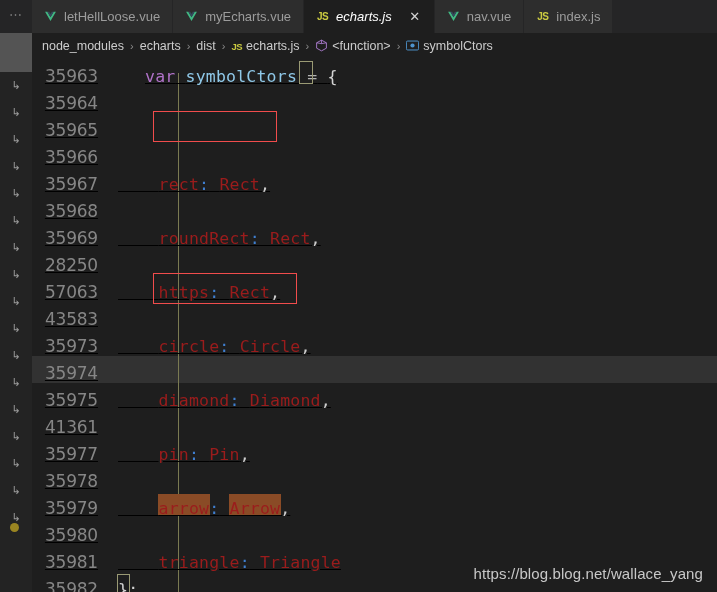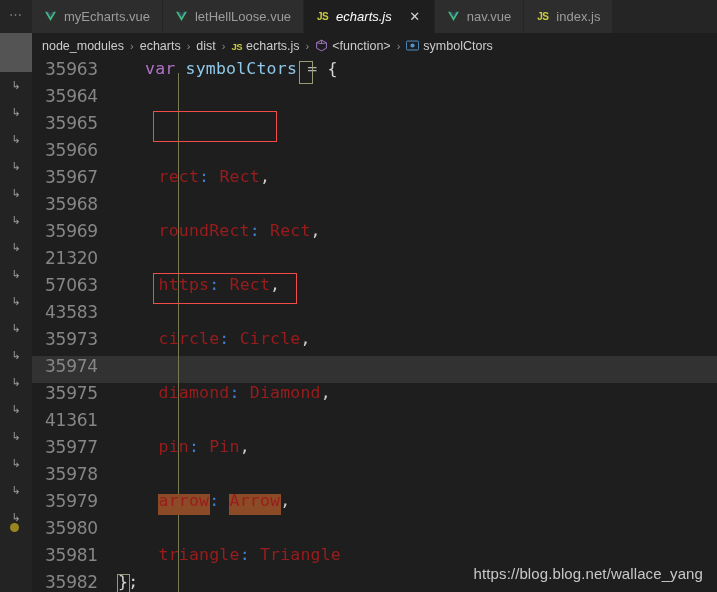--- a/index.html
+++ b/index.html
@@ -181,22 +181,23 @@
     left: 32px; top: 59px;
     width: 685px; height: 533px;
     background: #1e1e1e;
     overflow: hidden;
     font-family: "DejaVu Sans Mono", monospace;
   }
   .code-line {
     position: relative;
     height: 27px;
     display: flex;
-    align-items: flex-start;
+    align-items: flex-end;
     box-sizing: border-box;
+    text-decoration: underline;
   }
   .code-line.current .lrow-bg {
     background: #323232;
   }
   .lrow-bg {
     position: absolute;
     left: 0; top: 0;
     width: 685px; height: 27px;
   }
   .lnum {
@@ -285,31 +286,31 @@
   <div class="tabbar">
     <div class="tab-overflow">⋯</div>
 
     <div class="tab">
       <span class="ficon">
         <svg width="13" height="13" viewBox="0 0 24 24">
             <path d="M2 3h4.2L12 13.2 17.8 3H22L12 20.5z" fill="#41b883"></path>
             <path d="M6.2 3h3.3L12 7.4 14.5 3h3.3L12 13.2z" fill="#35495e"></path>
           </svg>
       </span>
-      <span class="tab-label">myEcharts.vue</span>
+      <span class="tab-label">letHellLoose.vue</span>
     </div>
 
     <div class="tab">
       <span class="ficon">
         <svg width="13" height="13" viewBox="0 0 24 24">
             <path d="M2 3h4.2L12 13.2 17.8 3H22L12 20.5z" fill="#41b883"></path>
             <path d="M6.2 3h3.3L12 7.4 14.5 3h3.3L12 13.2z" fill="#35495e"></path>
           </svg>
       </span>
-      <span class="tab-label">letHellLoose.vue</span>
+      <span class="tab-label">myEcharts.vue</span>
     </div>
 
     <div class="tab active">
       <span class="ficon js">JS</span>
       <span class="tab-label">echarts.js</span>
       <span class="tab-close">✕</span>
     </div>
 
     <div class="tab">
       <span class="ficon">
@@ -427,21 +428,21 @@
           <div class="lnum">35968</div>
           <div class="lcode"></div>
         </div>
         <div class="code-line">
           <div class="lrow-bg"></div>
           <div class="lnum">35969</div>
           <div class="lcode"><span class="t-op">    </span><span class="t-prop">roundRect</span><span class="t-colon">:</span><span class="t-op"> </span><span class="t-ident">Rect</span><span class="t-comma">,</span></div>
         </div>
         <div class="code-line">
           <div class="lrow-bg"></div>
-          <div class="lnum">21320</div>
+          <div class="lnum">28250</div>
           <div class="lcode"></div>
         </div>
         <div class="code-line">
           <div class="lrow-bg"></div>
           <div class="lnum">57063</div>
           <div class="lcode"><span class="t-op">    </span><span class="t-prop">https</span><span class="t-colon">:</span><span class="t-op"> </span><span class="t-ident">Rect</span><span class="t-comma">,</span></div>
         </div>
         <div class="code-line">
           <div class="lrow-bg"></div>
           <div class="lnum">43583</div>

